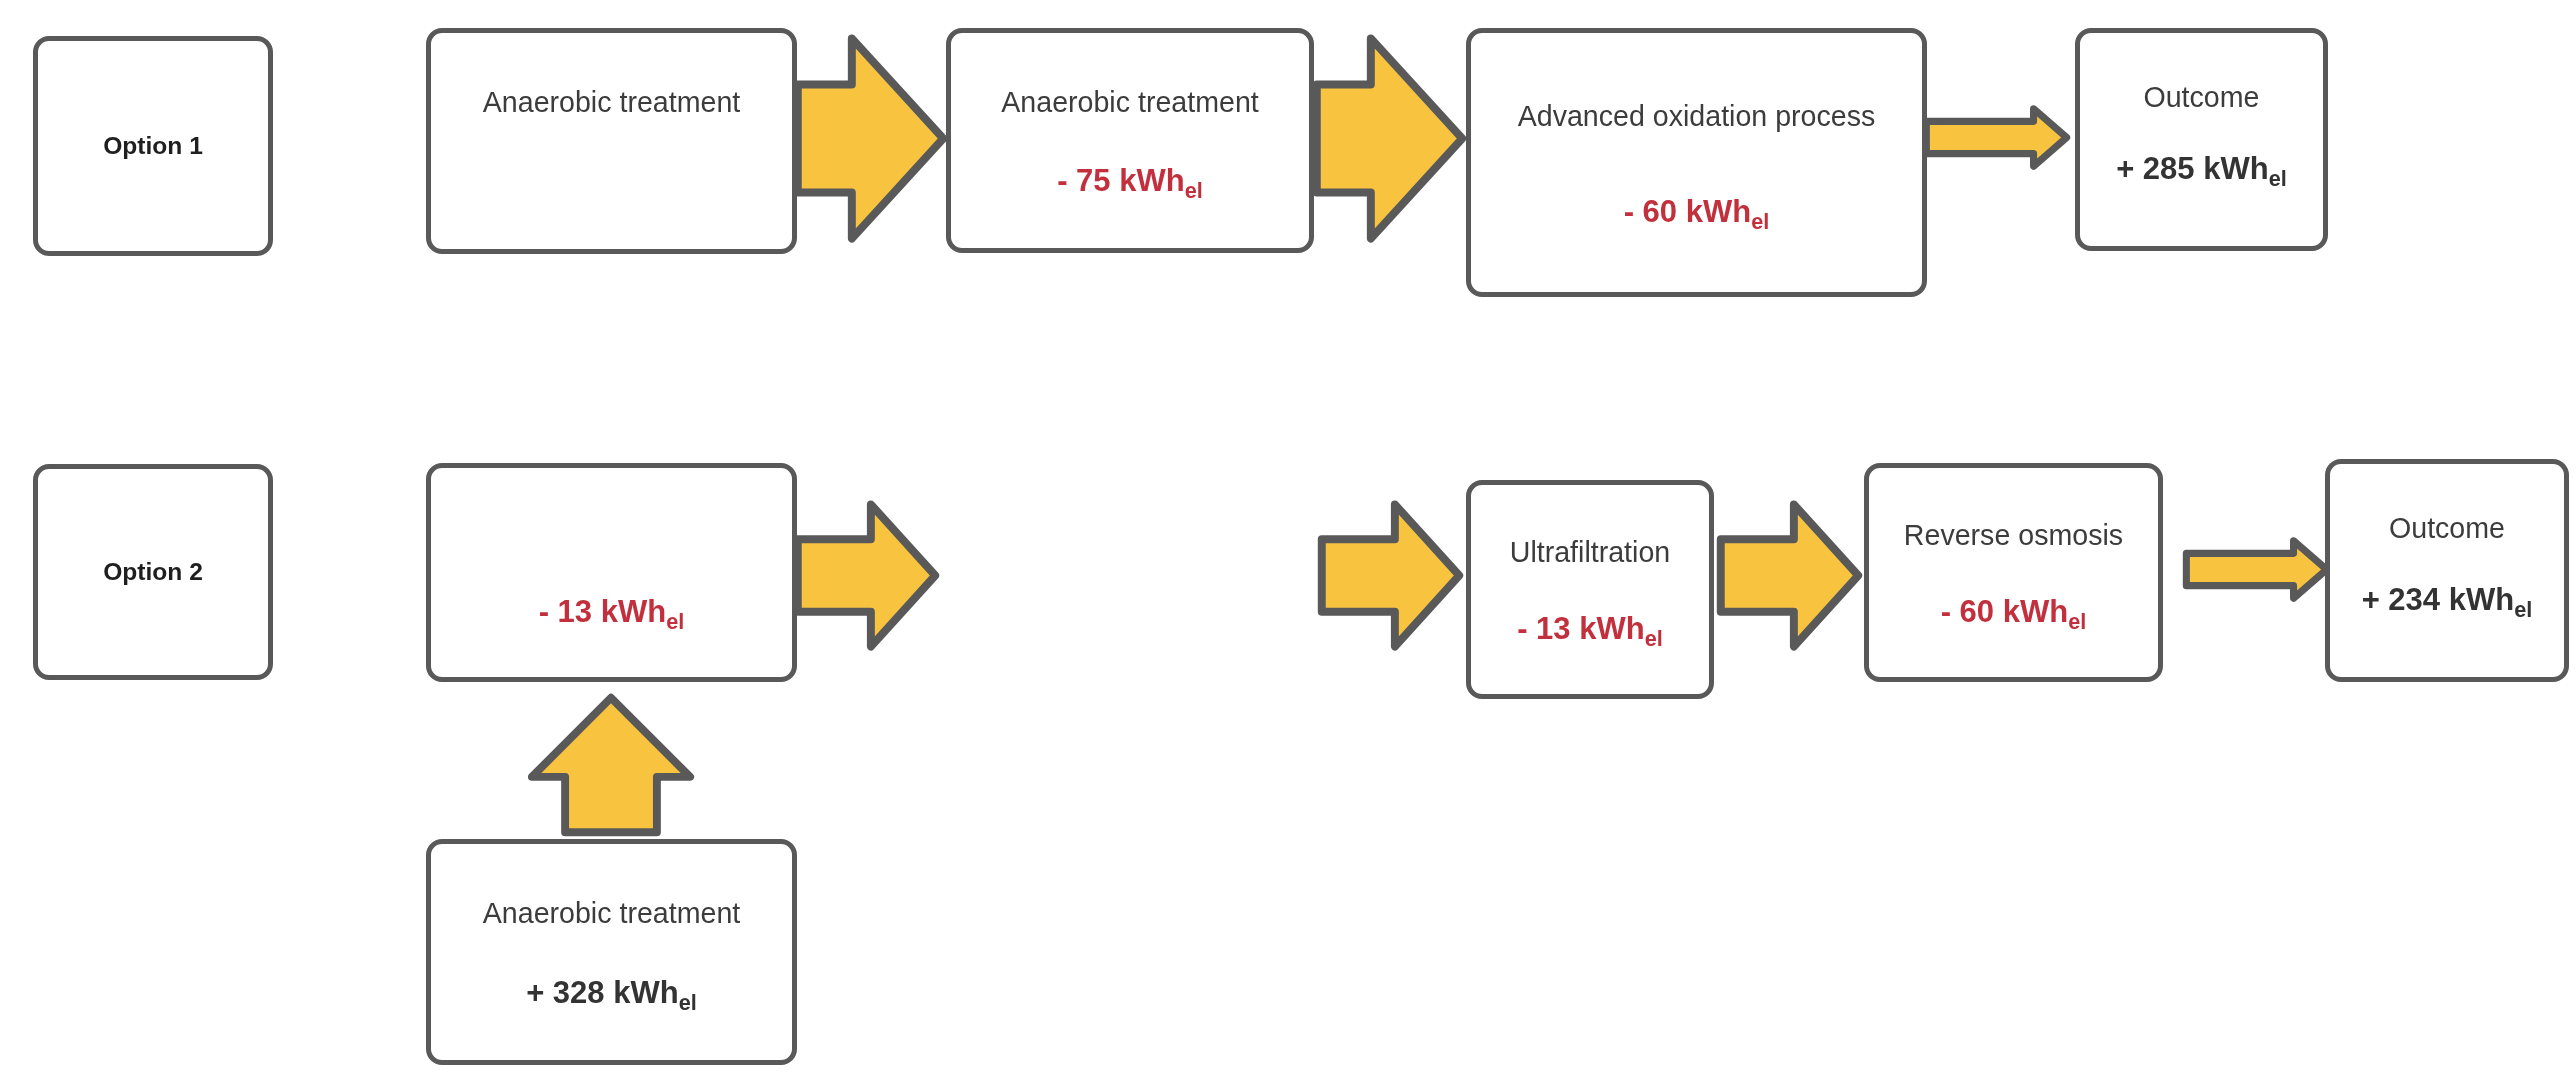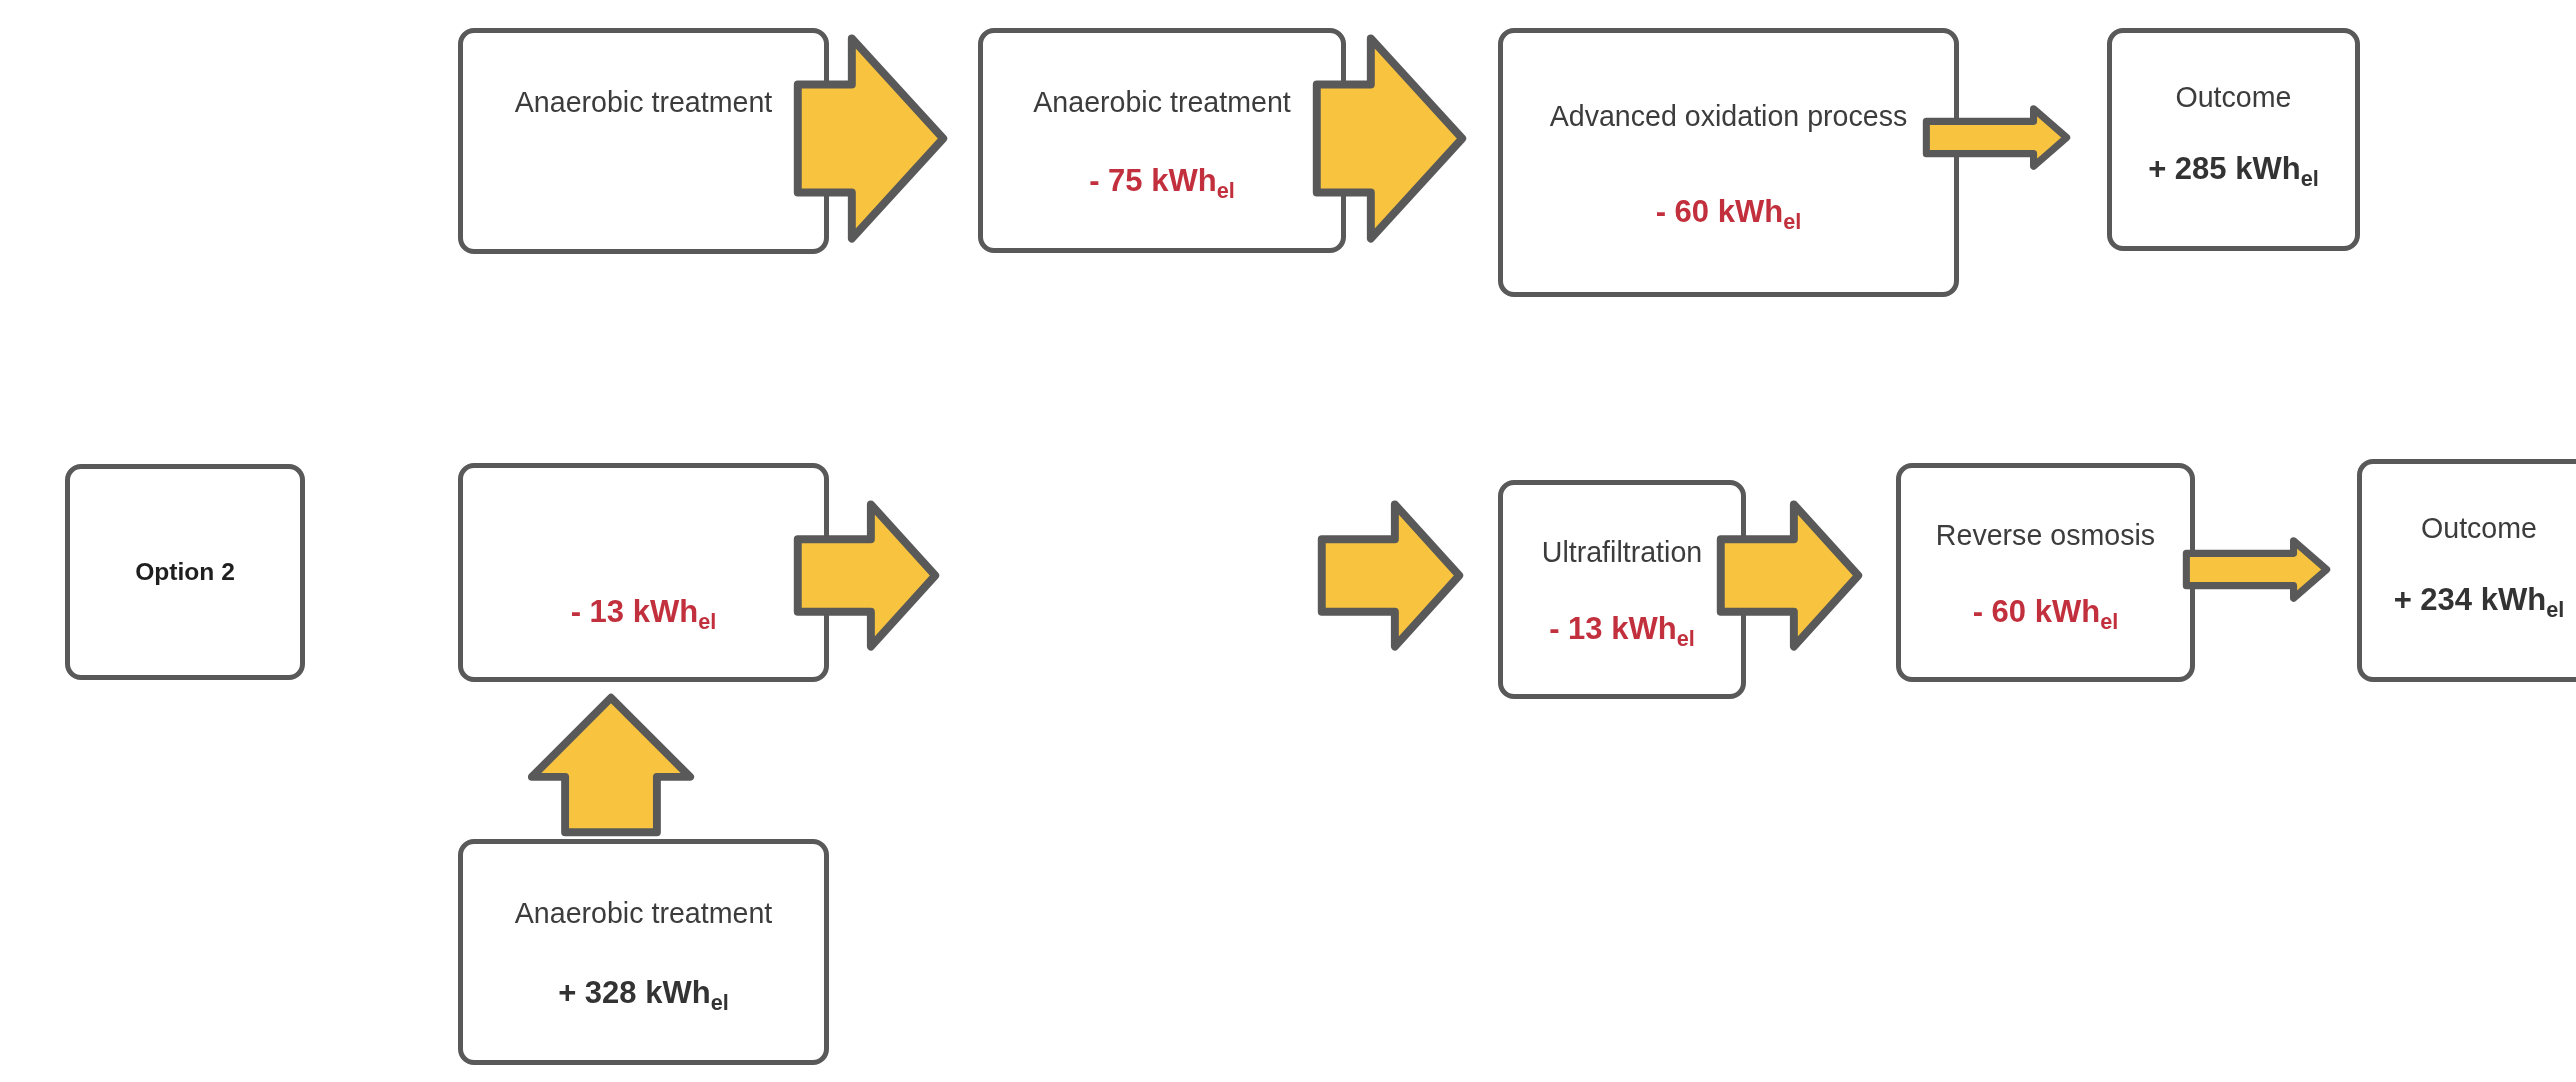--- a/index.html
+++ b/index.html
@@ -11,21 +11,20 @@
   .canvas{
     position:relative;width:2576px;height:1082px;overflow:hidden;
     background:var(--background);
     font-family:"Liberation Sans", sans-serif;
   }
   .box{
     position:absolute;box-sizing:border-box;
     background:var(--box-fill);
     border:5.6px solid var(--box-border);
     border-radius:16px;
-    margin-left:32px;
   }
   .title{
     position:absolute;top:32%;left:3%;width:94%;transform:translateY(-50%);
     text-align:center;font-size:28.6px;color:var(--text-title);white-space:nowrap;
   }
   .value{
     position:absolute;top:69%;left:3%;width:94%;transform:translateY(-50%);
     text-align:center;font-size:31px;font-weight:700;white-space:nowrap;
   }
   .outcome .title{top:30%;}
@@ -45,20 +44,23 @@
     stroke-width:10;
     stroke-linejoin:round;
   }
   .arrow.thin{stroke-width:9;}
 </style>
 </head>
 <body>
 
 <div class="canvas">
 
+  <div class="box" style="left:33px;top:36px;width:240px;height:220px">
+    <div class="opt-label">Option 1</div>
+  </div>
 
   <div class="box" style="left:426px;top:28px;width:371px;height:226px">
     <div class="title">Anaerobic treatment</div>
   </div>
 
   <svg class="arrow" style="left:793px;top:32px" width="155" height="213" viewBox="0 0 195 268">
     <path d="M6 66 H74 V8 L189 134 L74 260 V202 H6 Z"></path>
   </svg>
 
   <div class="box" style="left:946px;top:28px;width:368px;height:225px">

